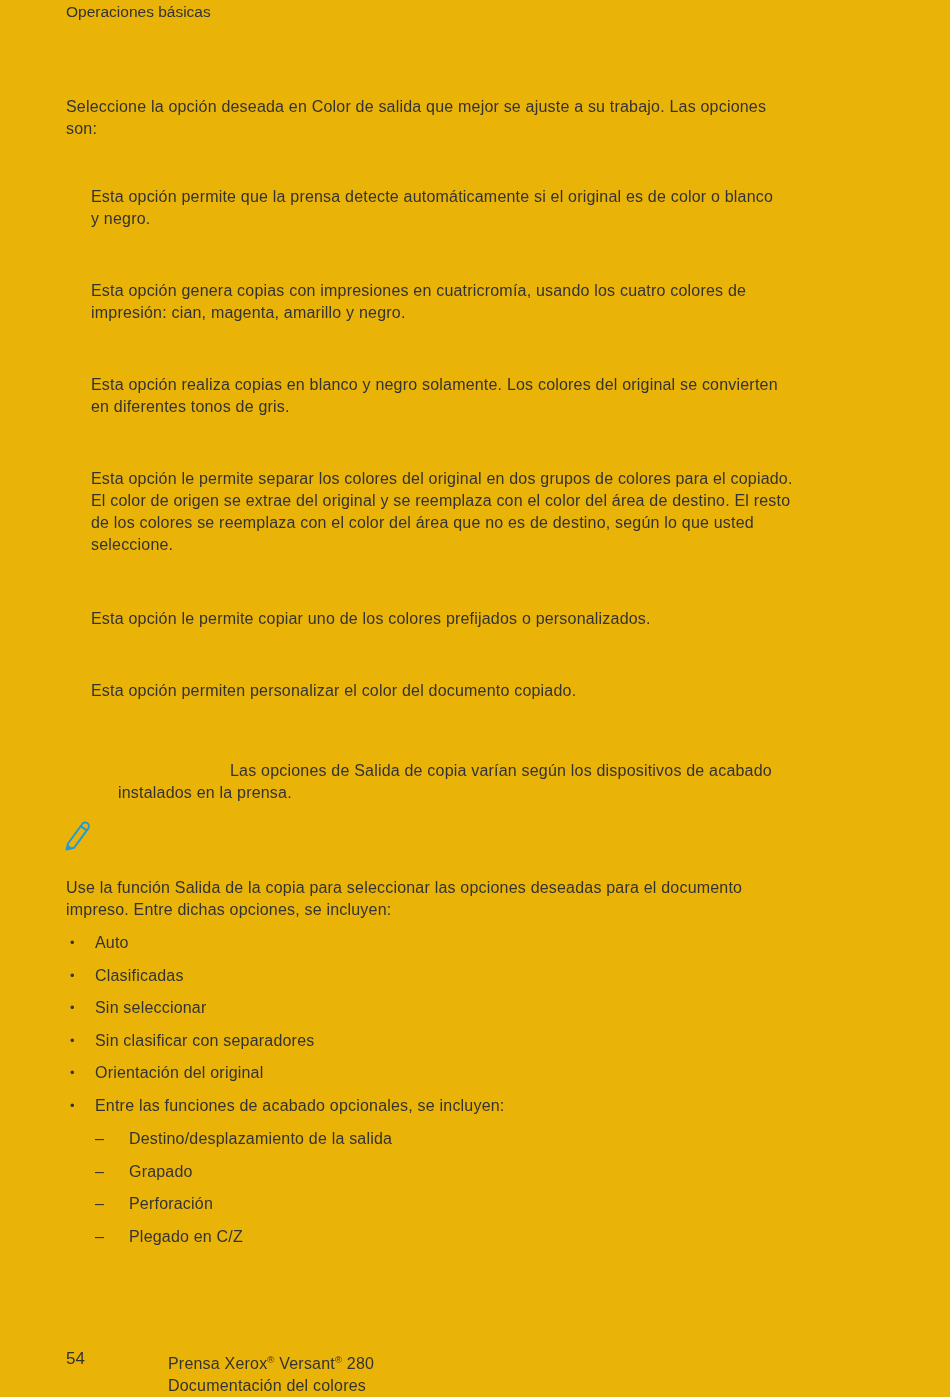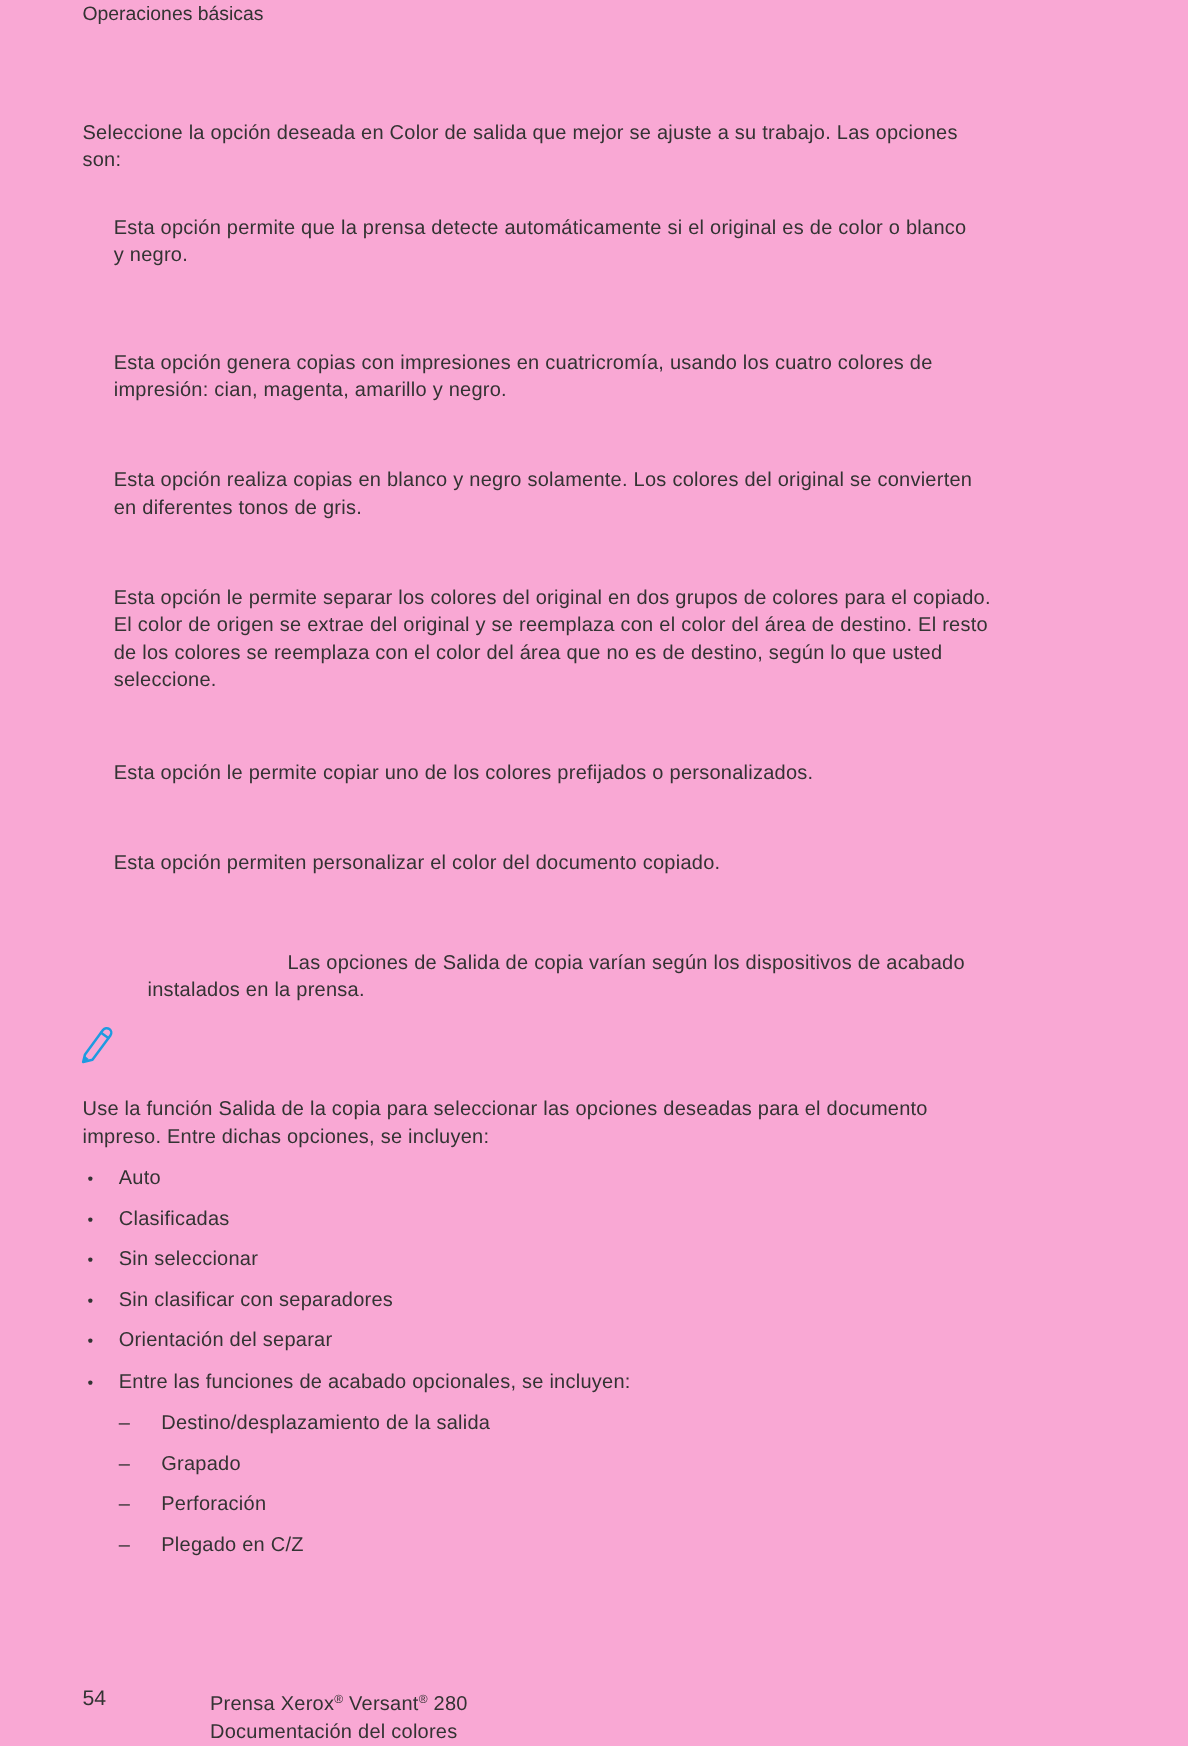--- a/index.html
+++ b/index.html
@@ -4,21 +4,21 @@
 <style>
   html, body {
     margin: 0;
     padding: 0;
     background: #ffffff;
   }
   .page {
     position: relative;
     width: 950px;
     height: 1397px;
-    background: #f9a8d4;
+    background: #eab308;
     font-family: "Liberation Sans", "DejaVu Sans", sans-serif;
     color: #333333;
     overflow: hidden;
   }
   .abs { position: absolute; }
   .running-head {
     left: 66px; top: 3px;
     font-size: 15.5px;
     color: #333333;
   }
@@ -80,21 +80,21 @@
 </head>
 <body>
 
 <div class="page">
 
   <div class="abs running-head">Operaciones básicas</div>
 
   <div class="abs para main-para" style="top:96px">Seleccione la opción deseada en Color de salida que mejor se ajuste a su trabajo. Las opciones
 son:</div>
 
-  <div class="abs para desc-para" style="top:172px">Esta opción permite que la prensa detecte automáticamente si el original es de color o blanco
+  <div class="abs para desc-para" style="top:186px">Esta opción permite que la prensa detecte automáticamente si el original es de color o blanco
 y negro.</div>
 
   <div class="abs para desc-para" style="top:280px">Esta opción genera copias con impresiones en cuatricromía, usando los cuatro colores de
 impresión: cian, magenta, amarillo y negro.</div>
 
   <div class="abs para desc-para" style="top:374px">Esta opción realiza copias en blanco y negro solamente. Los colores del original se convierten
 en diferentes tonos de gris.</div>
 
   <div class="abs para desc-para" style="top:468px">Esta opción le permite separar los colores del original en dos grupos de colores para el copiado.
 El color de origen se extrae del original y se reemplaza con el color del área de destino. El resto
@@ -134,21 +134,21 @@
     <div class="list-row">
       <span class="bullet-glyph">•</span>
       <span>Sin seleccionar</span>
     </div>
     <div class="list-row">
       <span class="bullet-glyph">•</span>
       <span>Sin clasificar con separadores</span>
     </div>
     <div class="list-row">
       <span class="bullet-glyph">•</span>
-      <span>Orientación del separar</span>
+      <span>Orientación del original</span>
     </div>
     <div class="list-row">
       <span class="bullet-glyph">•</span>
       <span>Entre las funciones de acabado opcionales, se incluyen:</span>
     </div>
   </div>
 
   <div class="abs sublist">
     <div class="list-row">
       <span class="dash-glyph">–</span>

